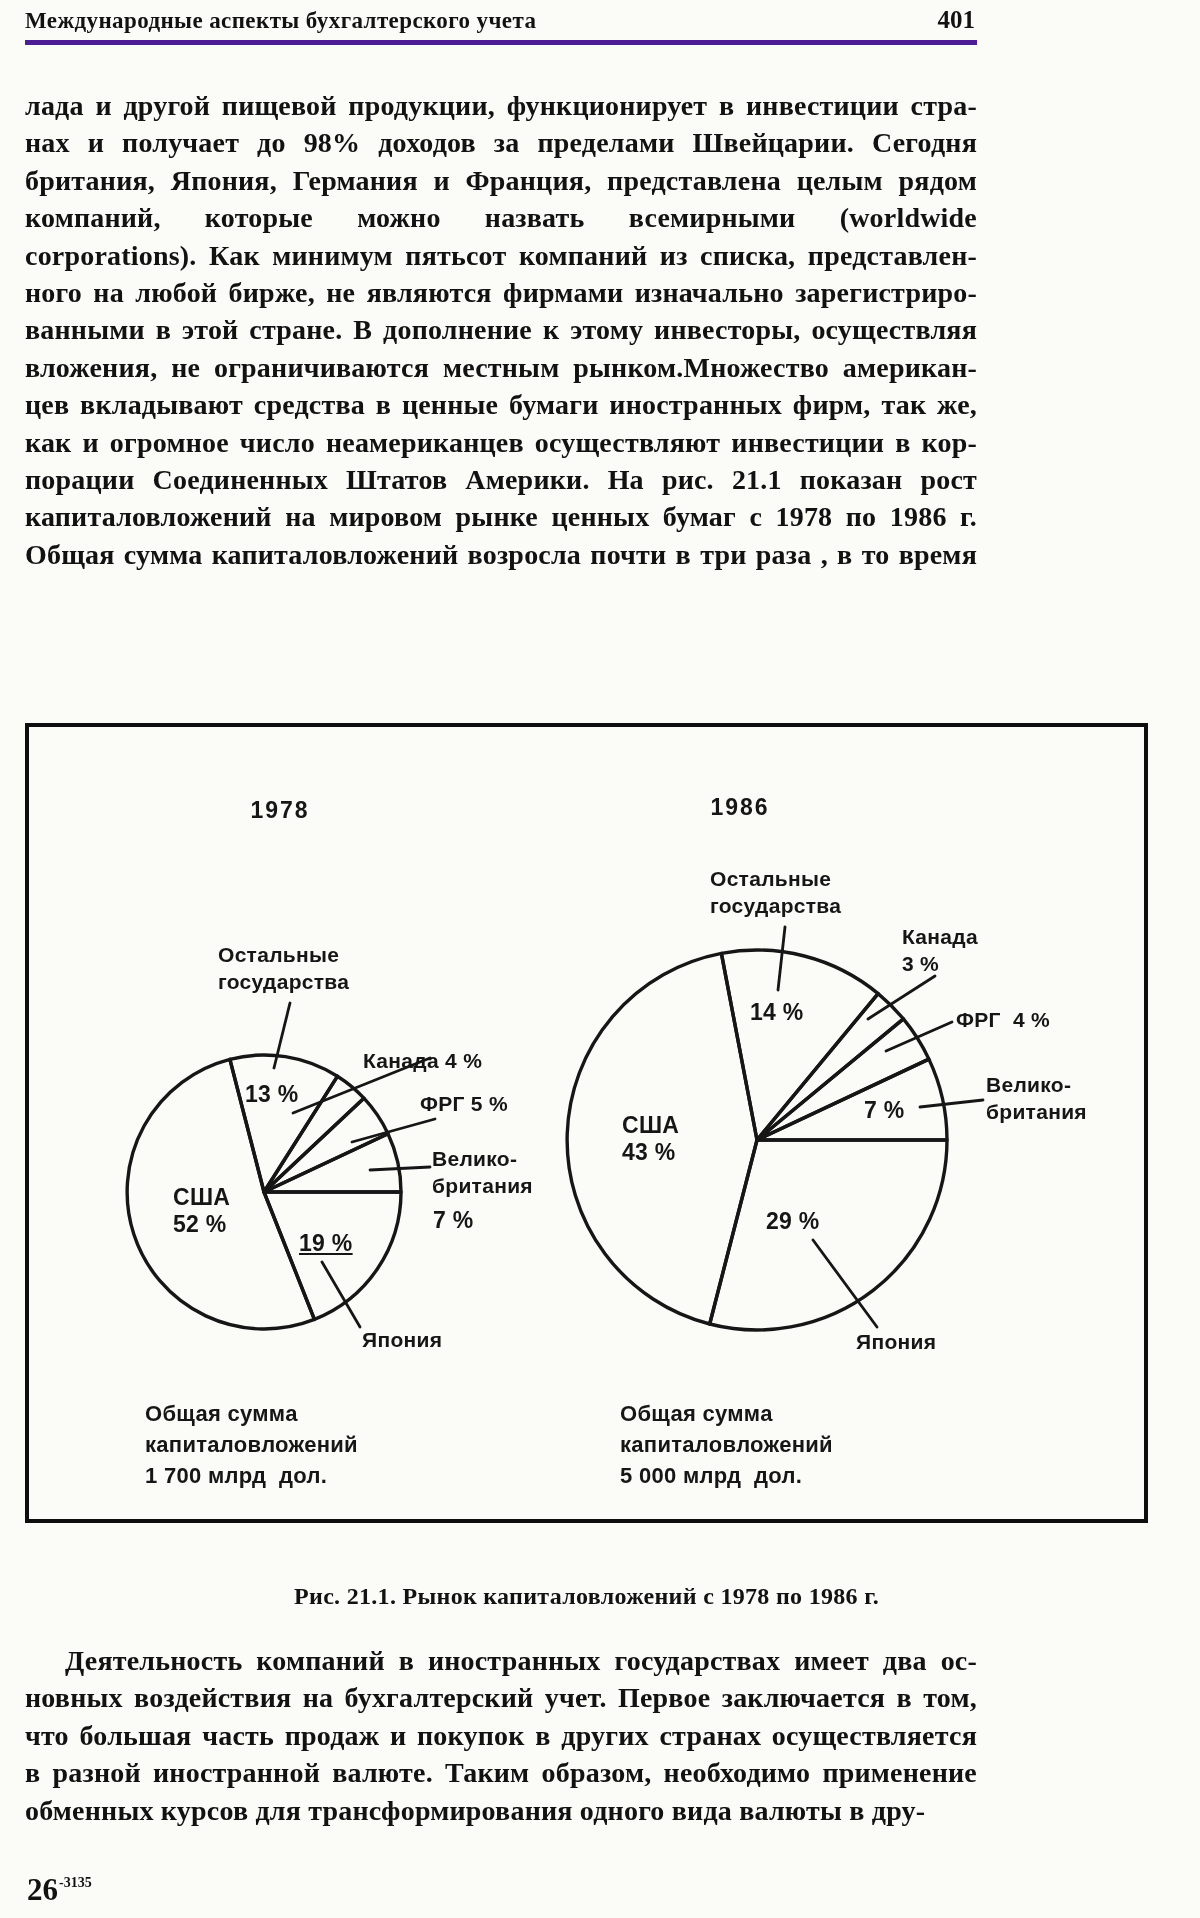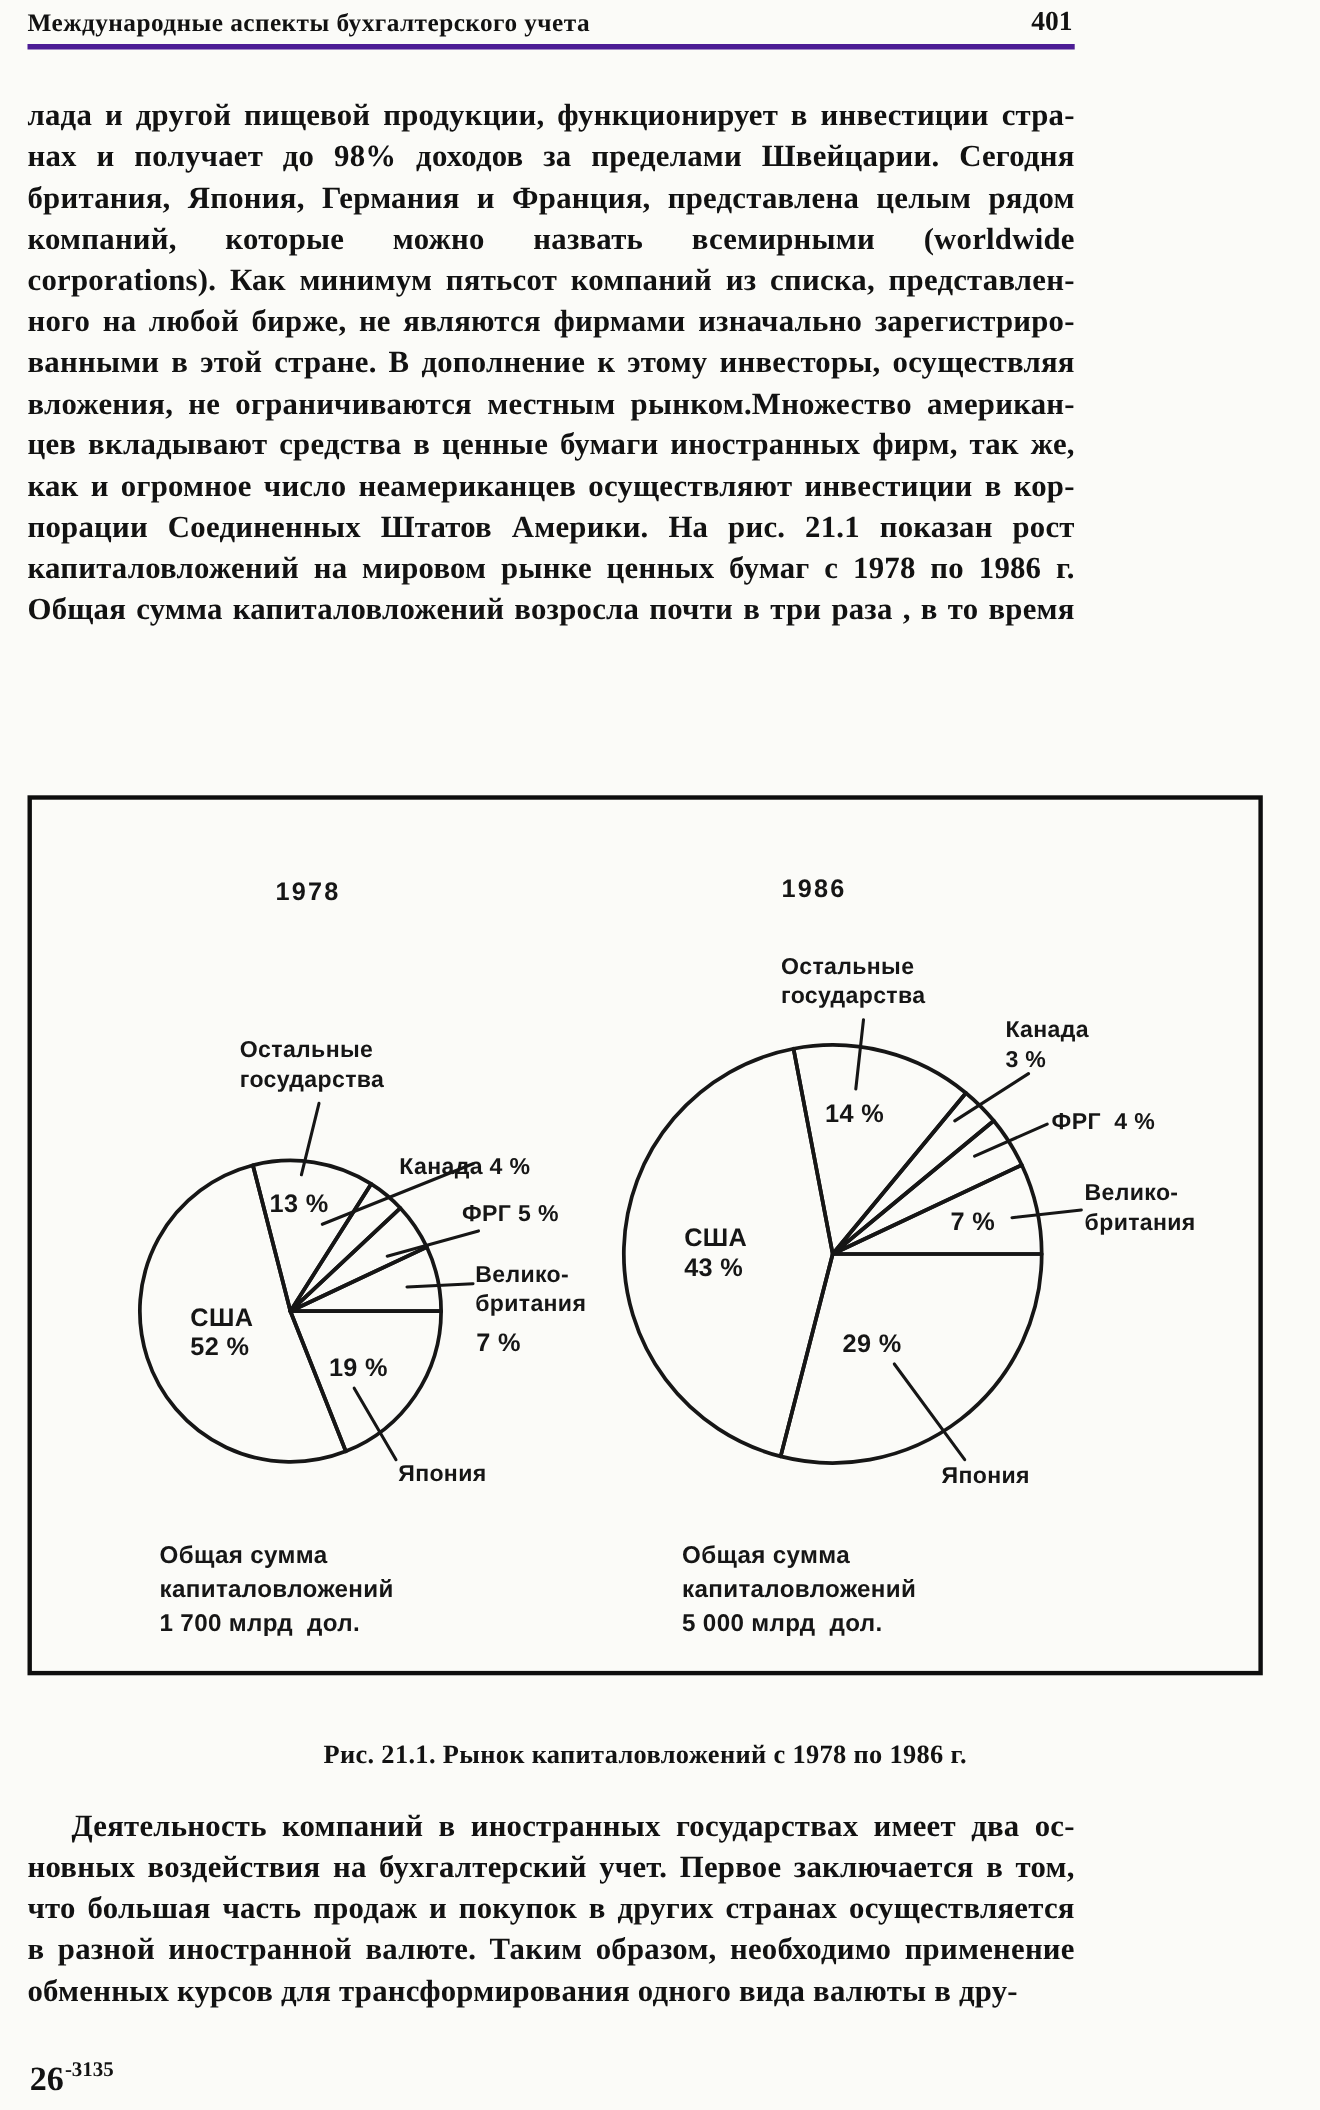--- a/index.html
+++ b/index.html
@@ -27,21 +27,21 @@
   .flabel{position:absolute;font:700 21px "Liberation Sans",sans-serif;color:#161616;
           line-height:27px;letter-spacing:.3px;white-space:pre;}
   .fyear{font-size:23px;letter-spacing:2px;}
   .fpct{font-size:23px;line-height:27px;}
   .ftotal{font-size:22px;line-height:31px;}
 
   .figure-caption{position:absolute;left:25px;top:1583px;width:1123px;text-align:center;
                   font:700 24px "Liberation Serif",serif;letter-spacing:.3px;}
 
   .print-sig{position:absolute;left:27px;top:1872px;font:700 31px "Liberation Serif",serif;}
-  .print-sig sup{font-size:19px;position:relative;top:-2px;left:1px;}
+  .print-sig sup{font-size:14px;position:relative;top:-2px;left:1px;}
 </style>
 </head>
 <body>
 
 <div class="header-row">
   <div class="header-title">Международные аспекты бухгалтерского учета</div>
   <div class="page-number">401</div>
 </div>
 
 <div class="para" style="top:90px;">
@@ -88,26 +88,26 @@
 
 <div class="flabel fyear" style="left:235px;top:797px;width:90px;text-align:center;">1978</div>
 <div class="flabel" style="left:218px;top:941px;"><span>Остальные</span><br><span>государства</span></div>
 <div class="flabel" style="left:363px;top:1028px;margin-top:19px;">Канада 4 %</div>
 <div class="flabel" style="left:420px;top:1090px;">ФРГ 5 %</div>
 <div class="flabel" style="left:432px;top:1145px;"><span>Велико-</span><br><span>британия</span></div>
 <div class="flabel fpct" style="left:433px;top:1207px;">7 %</div>
 <div class="flabel" style="left:362px;top:1326px;">Япония</div>
 <div class="flabel fpct" style="left:245px;top:1081px;">13 %</div>
 <div class="flabel fpct" style="left:173px;top:1184px;"><span>США</span><br><span>52 %</span></div>
-<div class="flabel fpct" style="left:299px;top:1230px;">19 %</div>
+<div class="flabel fpct" style="left:299px;top:1230px;text-decoration:underline;">19 %</div>
 <div class="flabel ftotal" style="left:145px;top:1398px;"><span>Общая сумма</span><br><span>капиталовложений</span><br><span>1 700 млрд  дол.</span></div>
 
 <div class="flabel fyear" style="left:695px;top:794px;width:90px;text-align:center;">1986</div>
 <div class="flabel" style="left:710px;top:865px;"><span>Остальные</span><br><span>государства</span></div>
-<div class="flabel" style="left:902px;top:923px;margin-left:12px;"><span>Канада</span><br><span>3 %</span></div>
+<div class="flabel" style="left:902px;top:923px;"><span>Канада</span><br><span>3 %</span></div>
 <div class="flabel" style="left:956px;top:1006px;">ФРГ  4 %</div>
 <div class="flabel" style="left:986px;top:1071px;"><span>Велико-</span><br><span>британия</span></div>
 <div class="flabel fpct" style="left:864px;top:1097px;">7 %</div>
 <div class="flabel fpct" style="left:750px;top:999px;">14 %</div>
 <div class="flabel fpct" style="left:622px;top:1112px;"><span>США</span><br><span>43 %</span></div>
 <div class="flabel fpct" style="left:766px;top:1208px;">29 %</div>
 <div class="flabel" style="left:856px;top:1328px;">Япония</div>
 <div class="flabel ftotal" style="left:620px;top:1398px;"><span>Общая сумма</span><br><span>капиталовложений</span><br><span>5 000 млрд  дол.</span></div>
 
 <div class="figure-caption">Рис. 21.1. Рынок капиталовложений с 1978 по 1986 г.</div>

